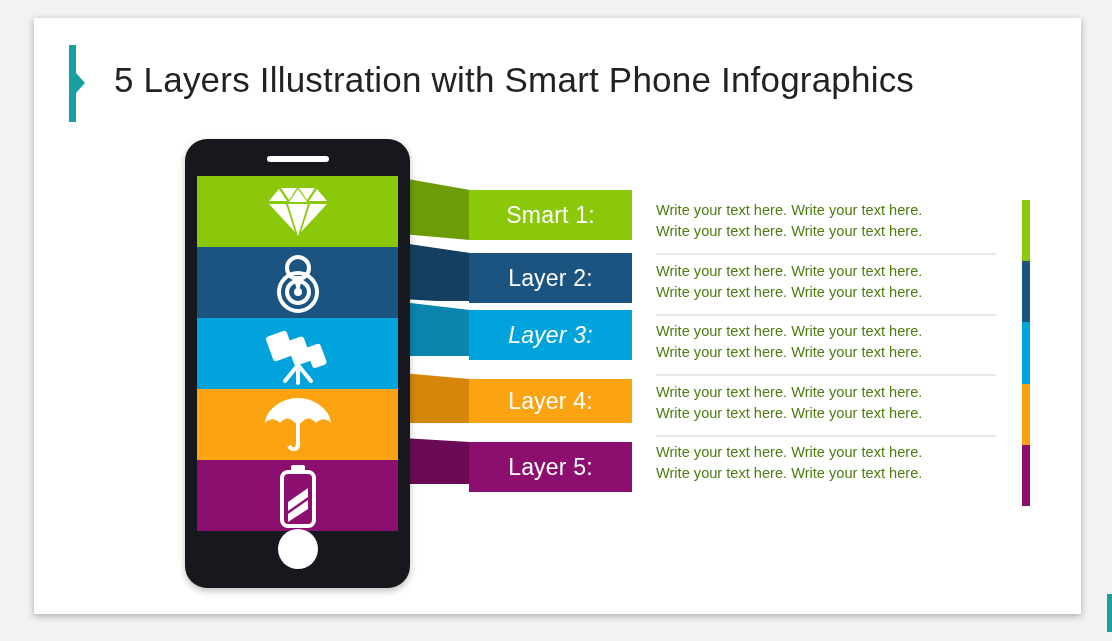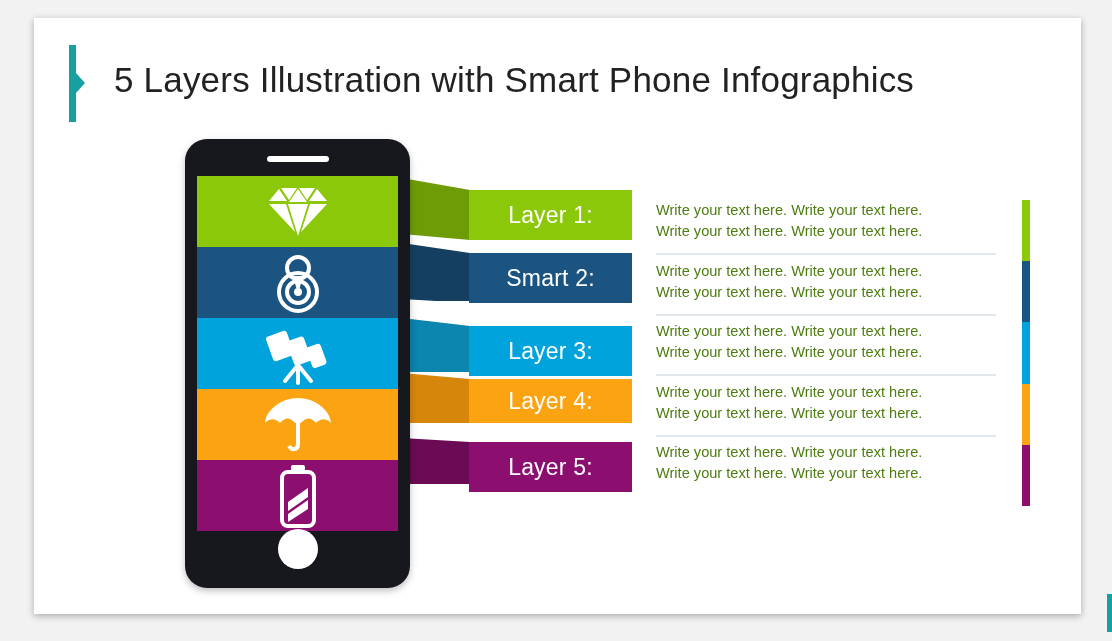--- a/index.html
+++ b/index.html
@@ -285,32 +285,32 @@
         </div>
       <div class="phone-home"></div>
     </div>
 
     <div class="ribbons">
         <div class="ribbon-row" style="top: 0px;">
           <div class="ribbon-fold"><svg width="68" height="62" viewBox="0 0 68 62" preserveAspectRatio="none">
               <polygon fill="#6E9C07" points="0,0 68,12 68,62 0,56"></polygon>
             </svg></div>
           <div class="ribbon-label" style="background: rgb(140, 200, 10); top: 12px; height: 50px;">
-            <span class="ribbon-label-text">Layer 1:</span>
+            <span class="ribbon-label-text">Smart 1:</span>
           </div>
         </div>
         <div class="ribbon-row" style="top: 61px;">
           <div class="ribbon-fold"><svg width="68" height="62" viewBox="0 0 68 62" preserveAspectRatio="none">
               <polygon fill="#143F61" points="0,4 68,14 68,64 0,60"></polygon>
             </svg></div>
           <div class="ribbon-label" style="background: rgb(27, 84, 128); top: 14px; height: 50px;">
-            <span class="ribbon-label-text">Smart 2:</span>
-          </div>
-        </div>
-        <div class="ribbon-row" style="top: 132px;">
+            <span class="ribbon-label-text">Layer 2:</span>
+          </div>
+        </div>
+        <div class="ribbon-row" style="top: 116px; font-style: italic;">
           <div class="ribbon-fold"><svg width="68" height="62" viewBox="0 0 68 62" preserveAspectRatio="none">
               <polygon fill="#0C85AF" points="0,8 68,16 68,66 0,64"></polygon>
             </svg></div>
           <div class="ribbon-label" style="background: rgb(0, 163, 220); top: 16px; height: 50px;">
             <span class="ribbon-label-text">Layer 3:</span>
           </div>
         </div>
         <div class="ribbon-row" style="top: 183px;">
           <div class="ribbon-fold"><svg width="68" height="62" viewBox="0 0 68 62" preserveAspectRatio="none">
               <polygon fill="#D6870B" points="0,12 68,18 68,68 0,68"></polygon>

